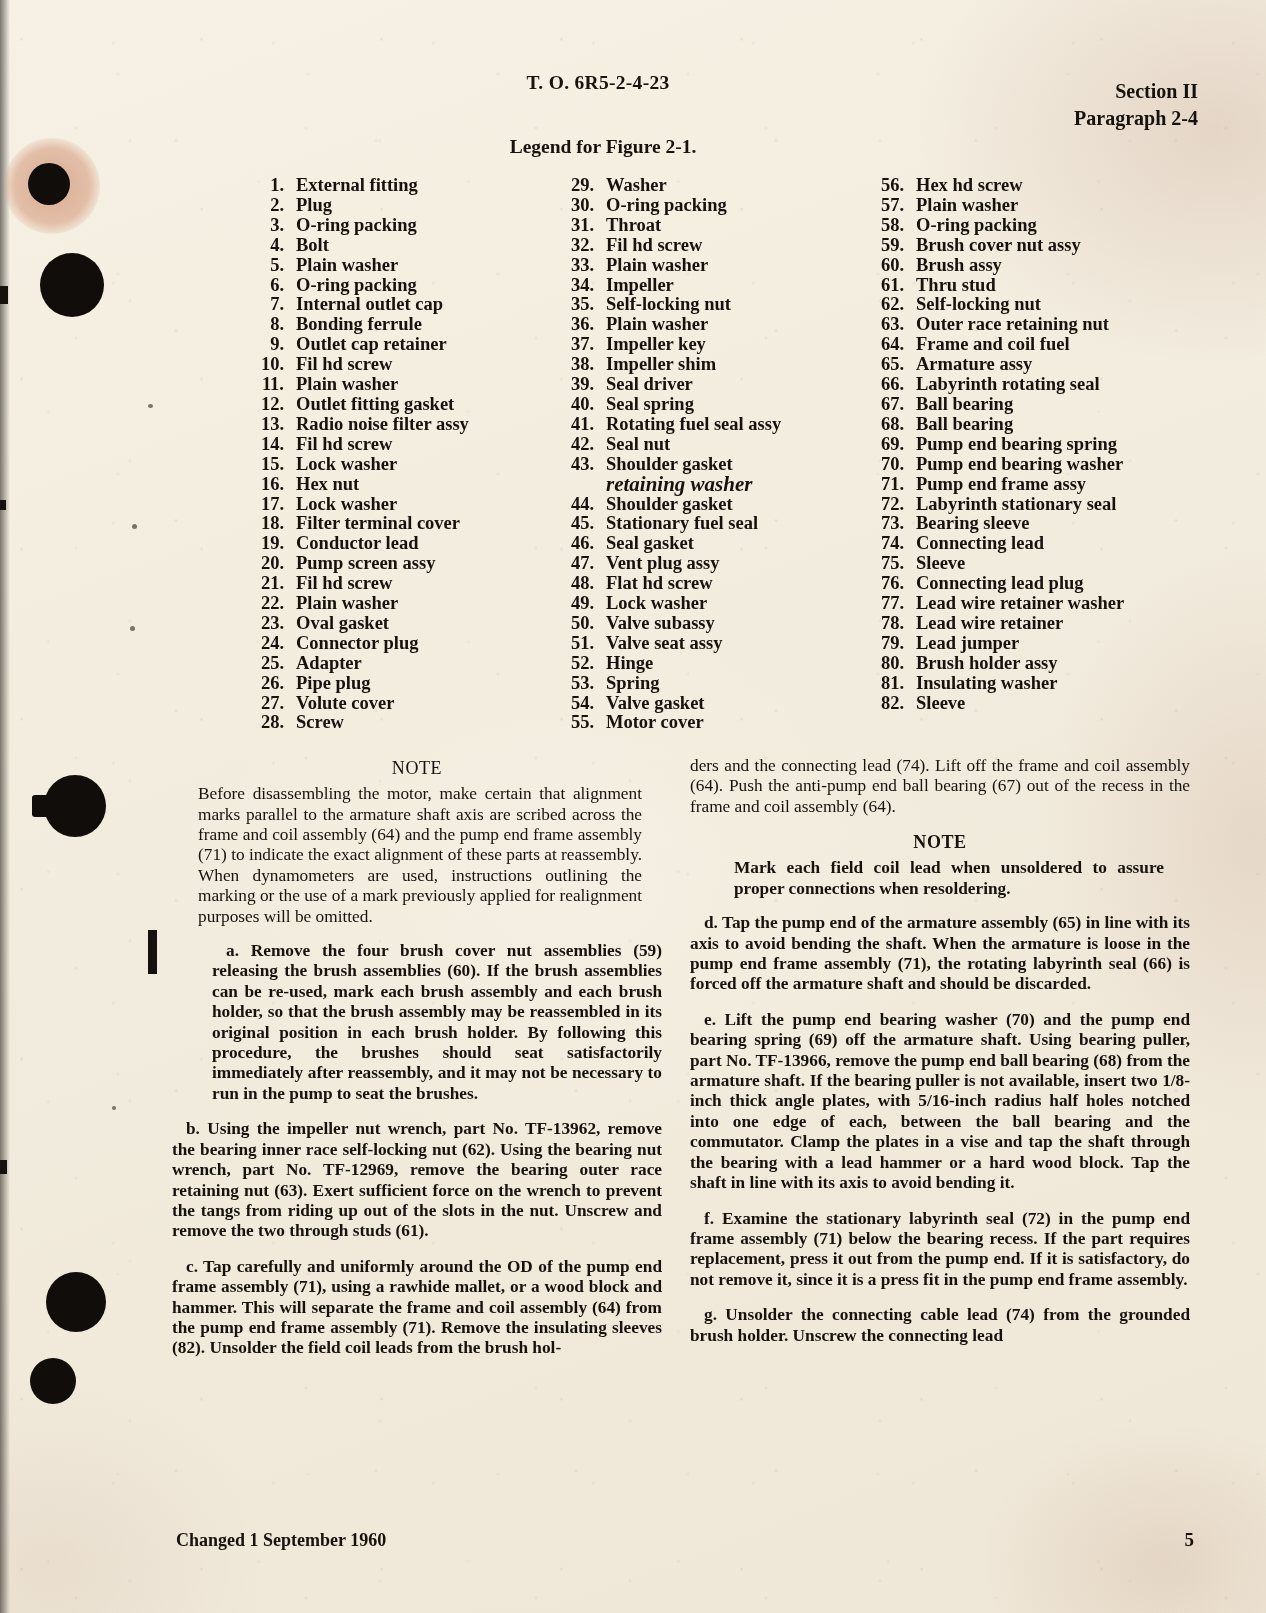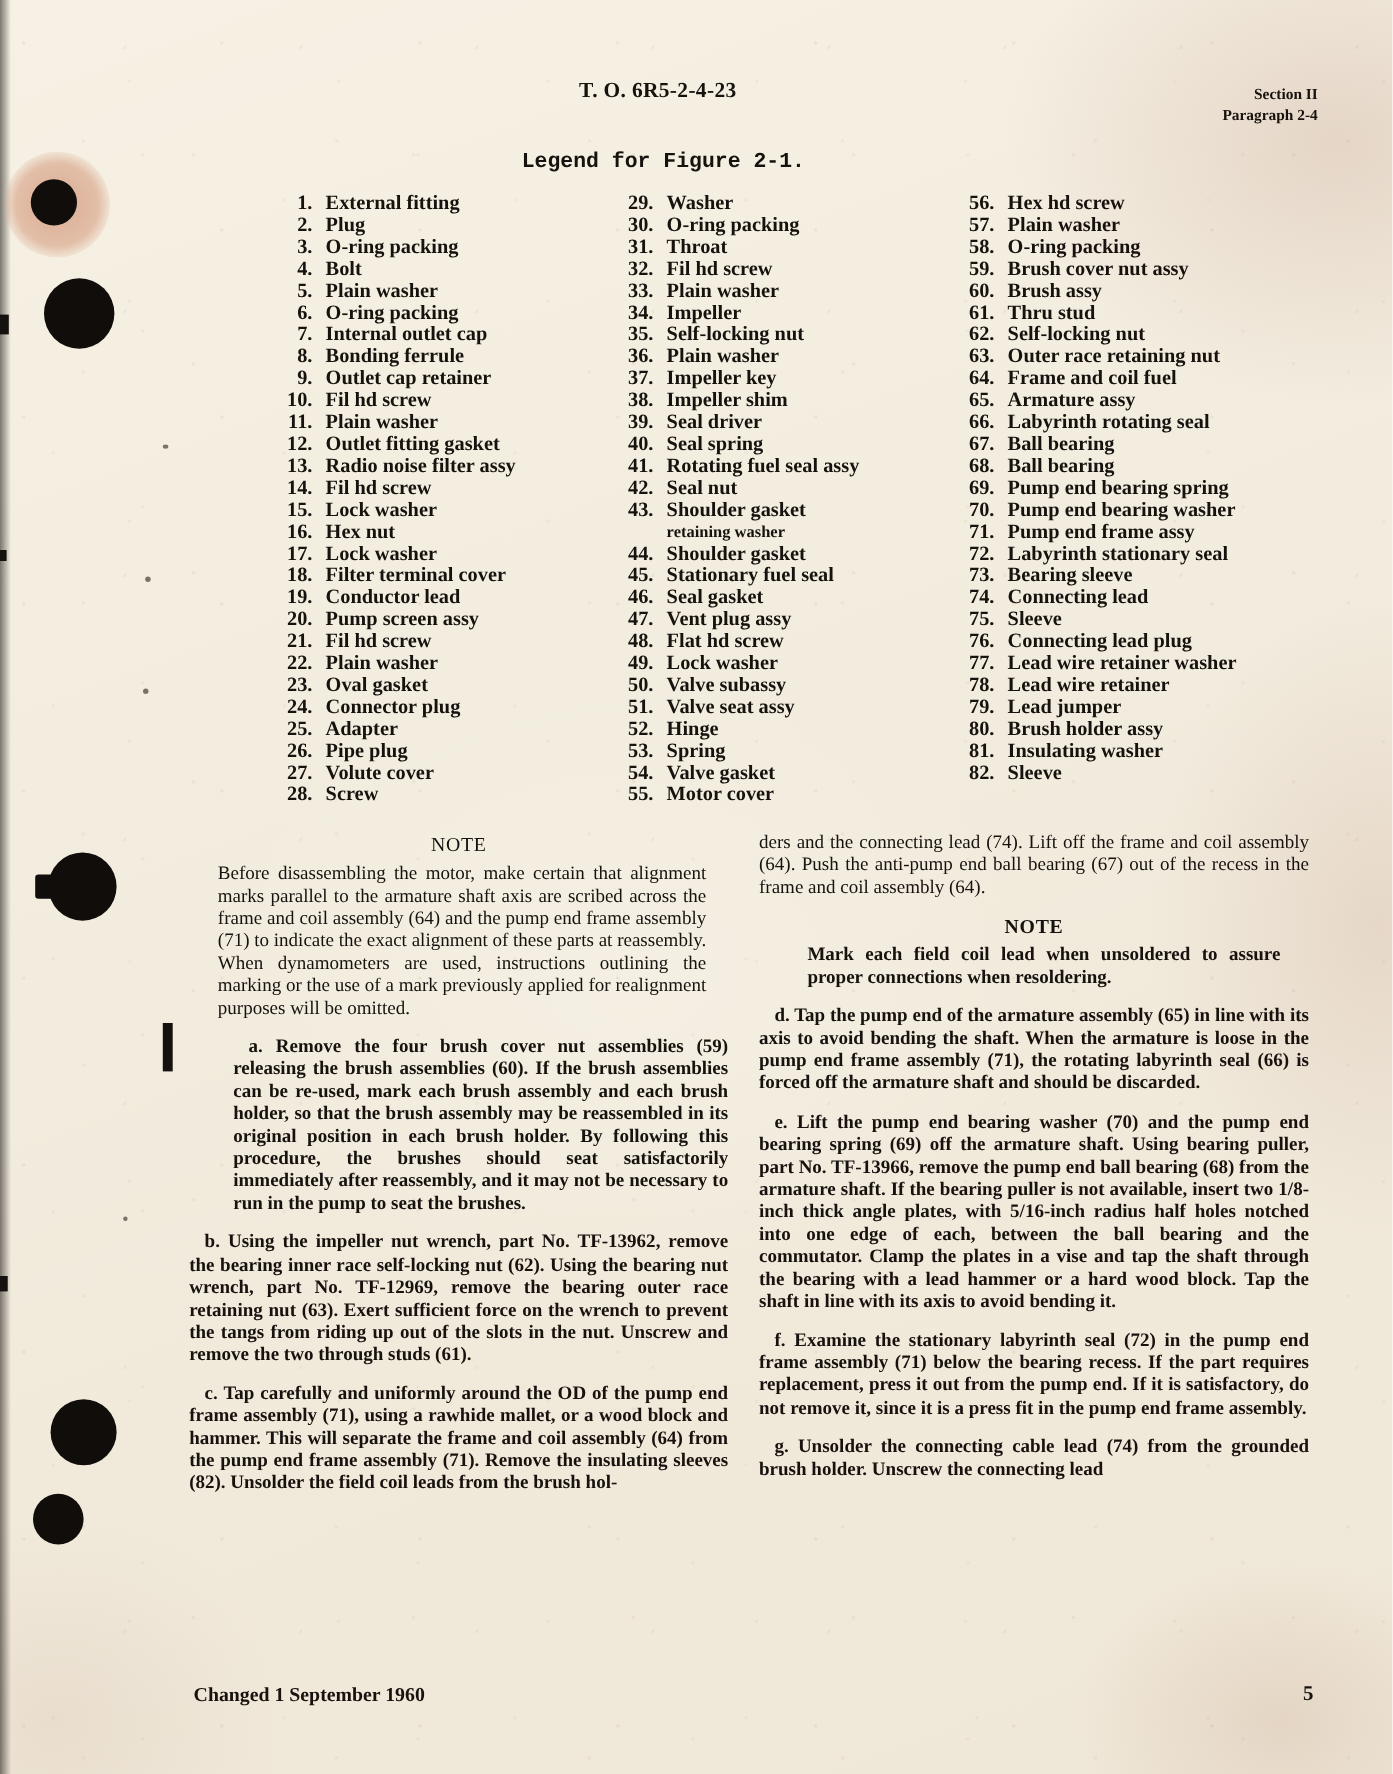--- a/index.html
+++ b/index.html
@@ -84,32 +84,31 @@
     font-size: 19.5px;
     letter-spacing: .3px;
     padding-right: 70px;
   }
   .hdr-right {
     position: absolute;
     right: 68px;
     top: 78px;
     text-align: right;
     font-weight: bold;
-    font-size: 14px;
+    font-size: 20px;
     line-height: 1.33;
   }
   .legend-title {
     position: absolute;
     left: 0; right: 0;
     top: 136px;
     text-align: center;
     font-weight: bold;
     font-size: 19.5px;
     padding-right: 60px;
-    font-family: Liberation Mono, monospace;
   }
   
   .legend {
     position: absolute;
     top: 176px;
     left: 240px;
     width: 990px;
     display: flex;
     gap: 0;
   }
@@ -123,23 +122,24 @@
     white-space: nowrap;
   }
   .leg-num {
     width: 44px;
     text-align: right;
     padding-right: 12px;
     flex: none;
   }
   .leg-cont {
     padding-left: 56px;
-    font-size: 15px;
+    font-size: 21px;
     line-height: 19.9px;
     font-weight: bold;
+    font-style: italic;
   }
   
   .body-col {
     position: absolute;
     top: 756px;
     width: 490px;
     font-size: 17.3px;
     line-height: 20.2px;
   }
   .col-left  { left: 172px; }

